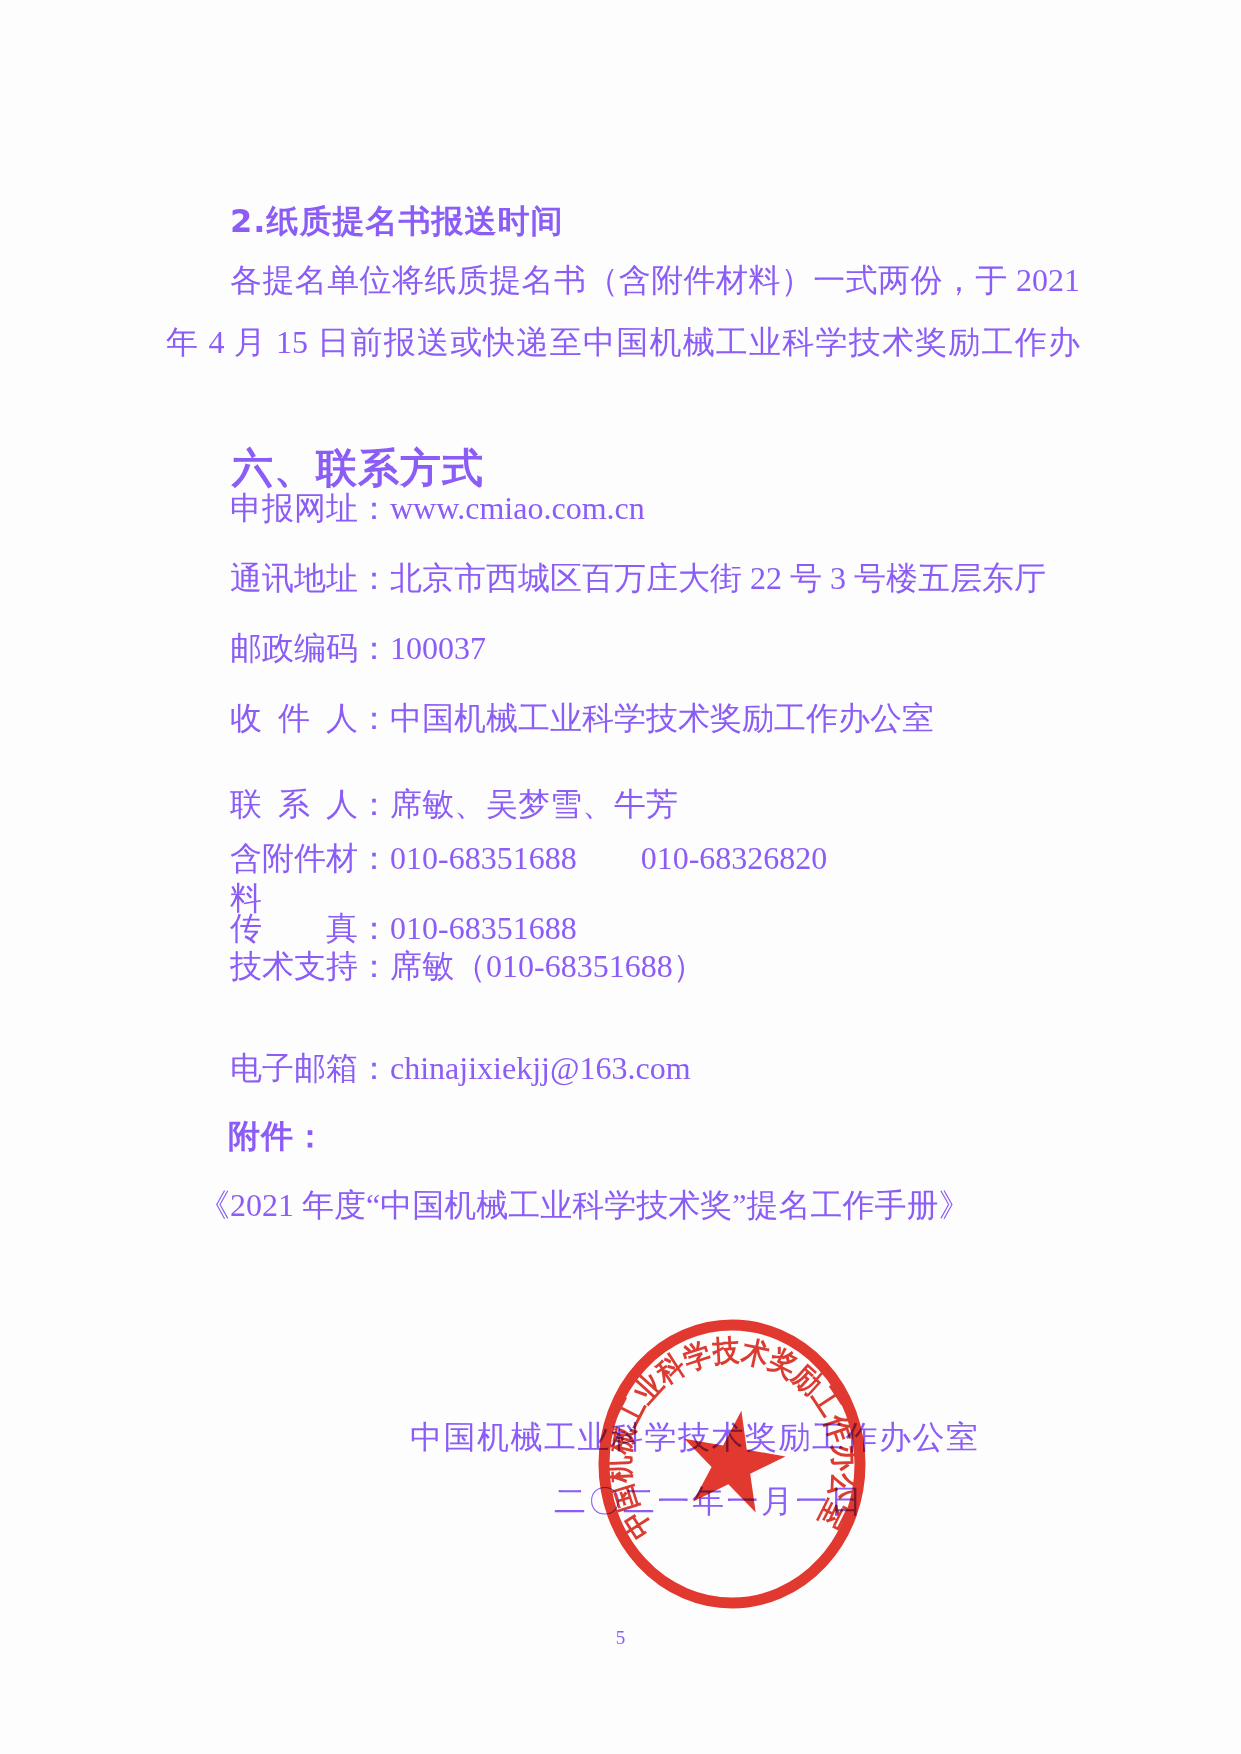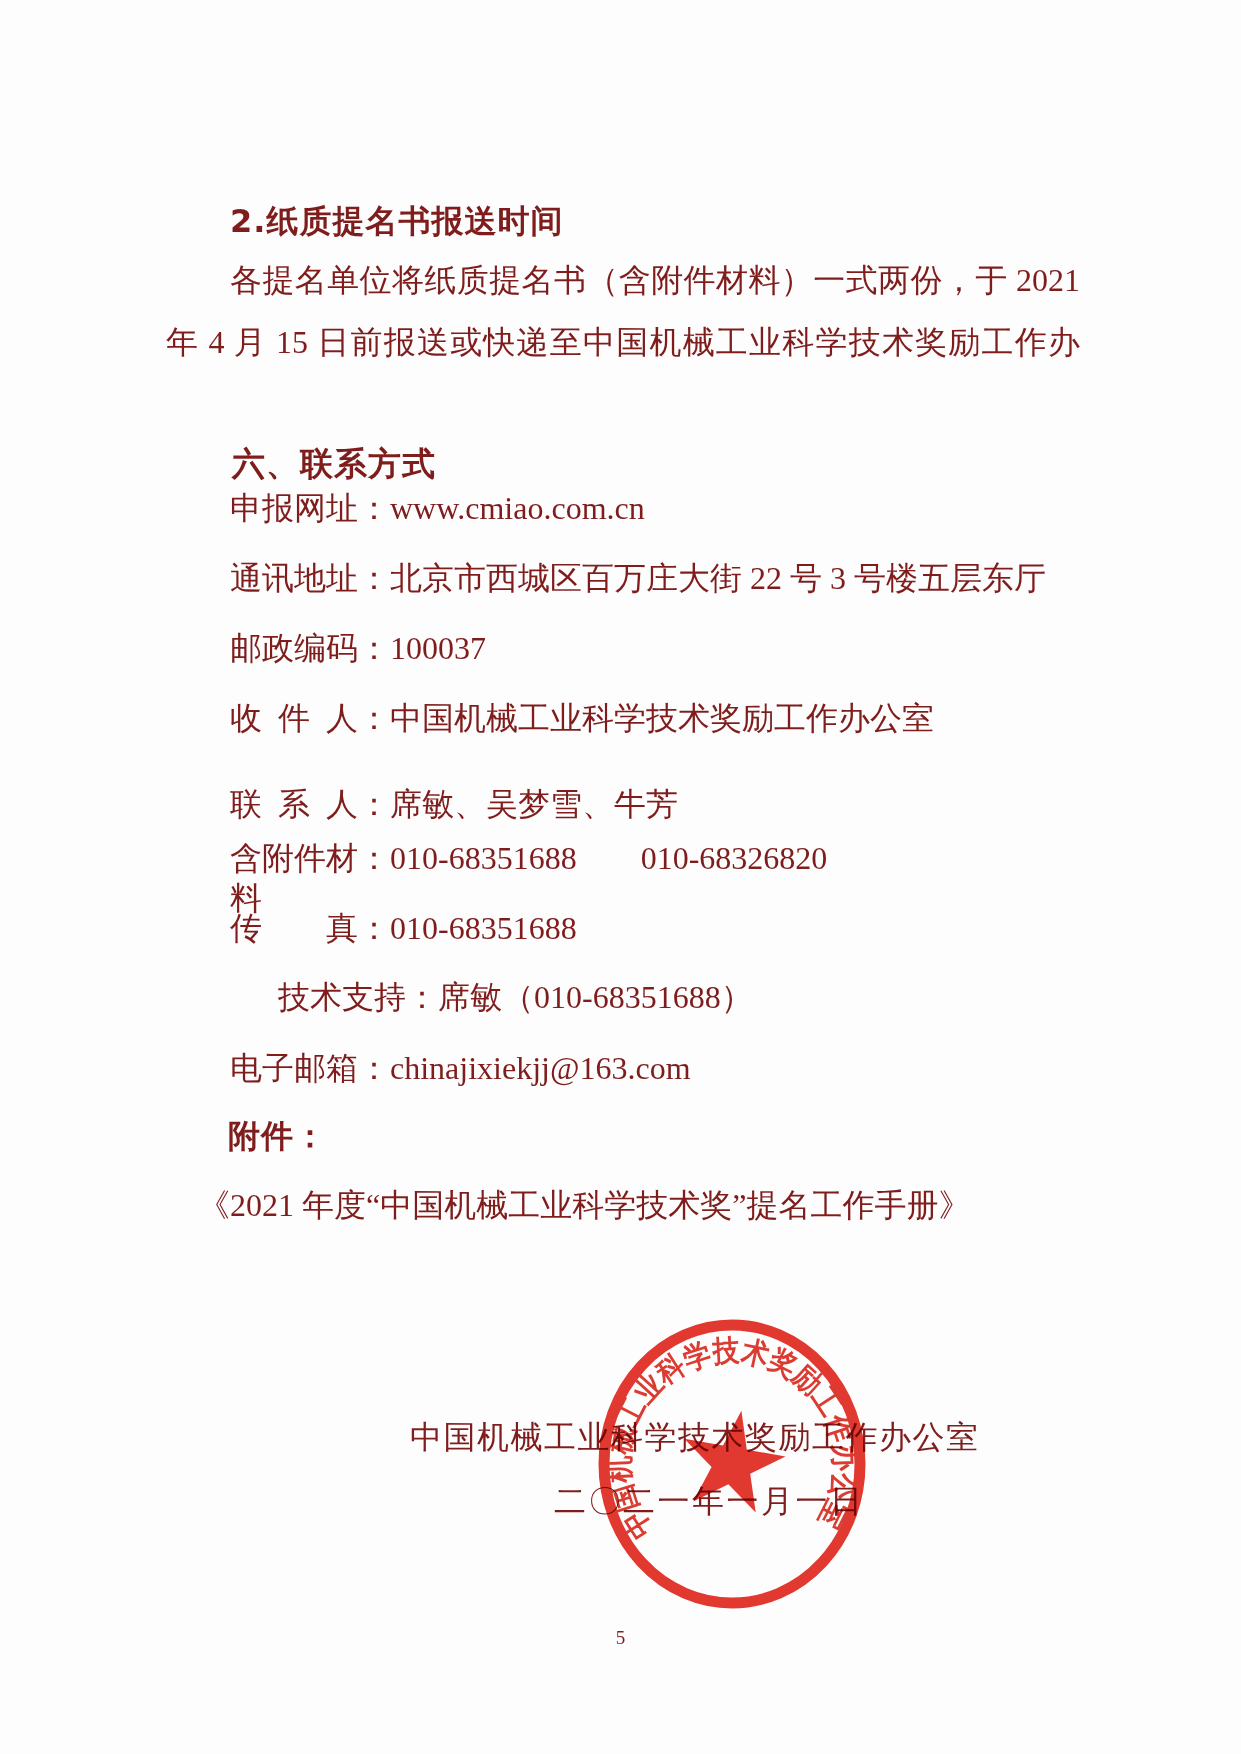--- a/index.html
+++ b/index.html
@@ -2,21 +2,21 @@
 <html><head>
 <meta charset="utf-8">
 <style>
   html,body{margin:0;padding:0;background:#e9e9e9;}
   .page{
     position:relative;
     width:1241px;height:1754px;
     margin:0 auto;
     background:#fdfdfd;
     overflow:hidden;
-    color:#7f1d1d;
+    color:#8b5cf6;
     font-family:"Liberation Serif", serif;
     font-size:32px;
     line-height:1.25;
   }
   .abs{position:absolute;white-space:nowrap;}
   .h-bold{
     font-family:"DejaVu Sans","Liberation Sans",sans-serif;
     font-weight:bold;
     letter-spacing:1px;
   }
@@ -56,21 +56,21 @@
 </head>
 <body>
 
 <div class="page">
 
   <div class="abs h-bold" style="left:230px;top:201px;">2.纸质提名书报送时间</div>
 
   <div class="abs just" style="left:230px;top:260px;width:850px;">各提名单位将纸质提名书（含附件材料）一式两份，于 2021</div>
   <div class="abs just" style="left:166px;top:322px;width:914px;">年 4 月 15 日前报送或快递至中国机械工业科学技术奖励工作办</div>
 
-  <div class="abs h-bold" style="left:232px;top:443px;font-size:33px;">六、联系方式</div>
+  <div class="abs h-bold" style="left:232px;top:443px;font-size:41px;">六、联系方式</div>
 
   <div class="c-row" style="top:488px;">
     <span class="c-label">申报网址</span><span>：</span><span>www.cmiao.com.cn</span>
   </div>
   <div class="c-row" style="top:558px;">
     <span class="c-label">通讯地址</span><span>：</span><span>北京市西城区百万庄大街 22 号 3 号楼五层东厅</span>
   </div>
   <div class="c-row" style="top:628px;">
     <span class="c-label">邮政编码</span><span>：</span><span>100037</span>
   </div>
@@ -79,21 +79,21 @@
   </div>
   <div class="c-row" style="top:768px;margin-top:16px;">
     <span class="c-label">联系人</span><span>：</span><span>席敏、吴梦雪、牛芳</span>
   </div>
   <div class="c-row" style="top:838px;">
     <span class="c-label">含附件材料</span><span>：</span><span>010-68351688　　010-68326820</span>
   </div>
   <div class="c-row" style="top:908px;">
     <span class="c-label">传真</span><span>：</span><span>010-68351688</span>
   </div>
-  <div class="c-row" style="top:977px;margin-left:48px;">
+  <div class="c-row" style="top:946px;">
     <span class="c-label">技术支持</span><span>：</span><span>席敏（010-68351688）</span>
   </div>
   <div class="c-row" style="top:1048px;">
     <span class="c-label">电子邮箱</span><span>：</span><span>chinajixiekjj@163.com</span>
   </div>
 
   <div class="abs h-bold" style="left:228px;top:1116px;">附件：</div>
   <div class="abs" style="left:198px;top:1185px;">《2021 年度“中国机械工业科学技术奖”提名工作手册》</div>
 
   <div class="abs sig" style="left:410px;top:1417px;">中国机械工业科学技术奖励工作办公室</div>

